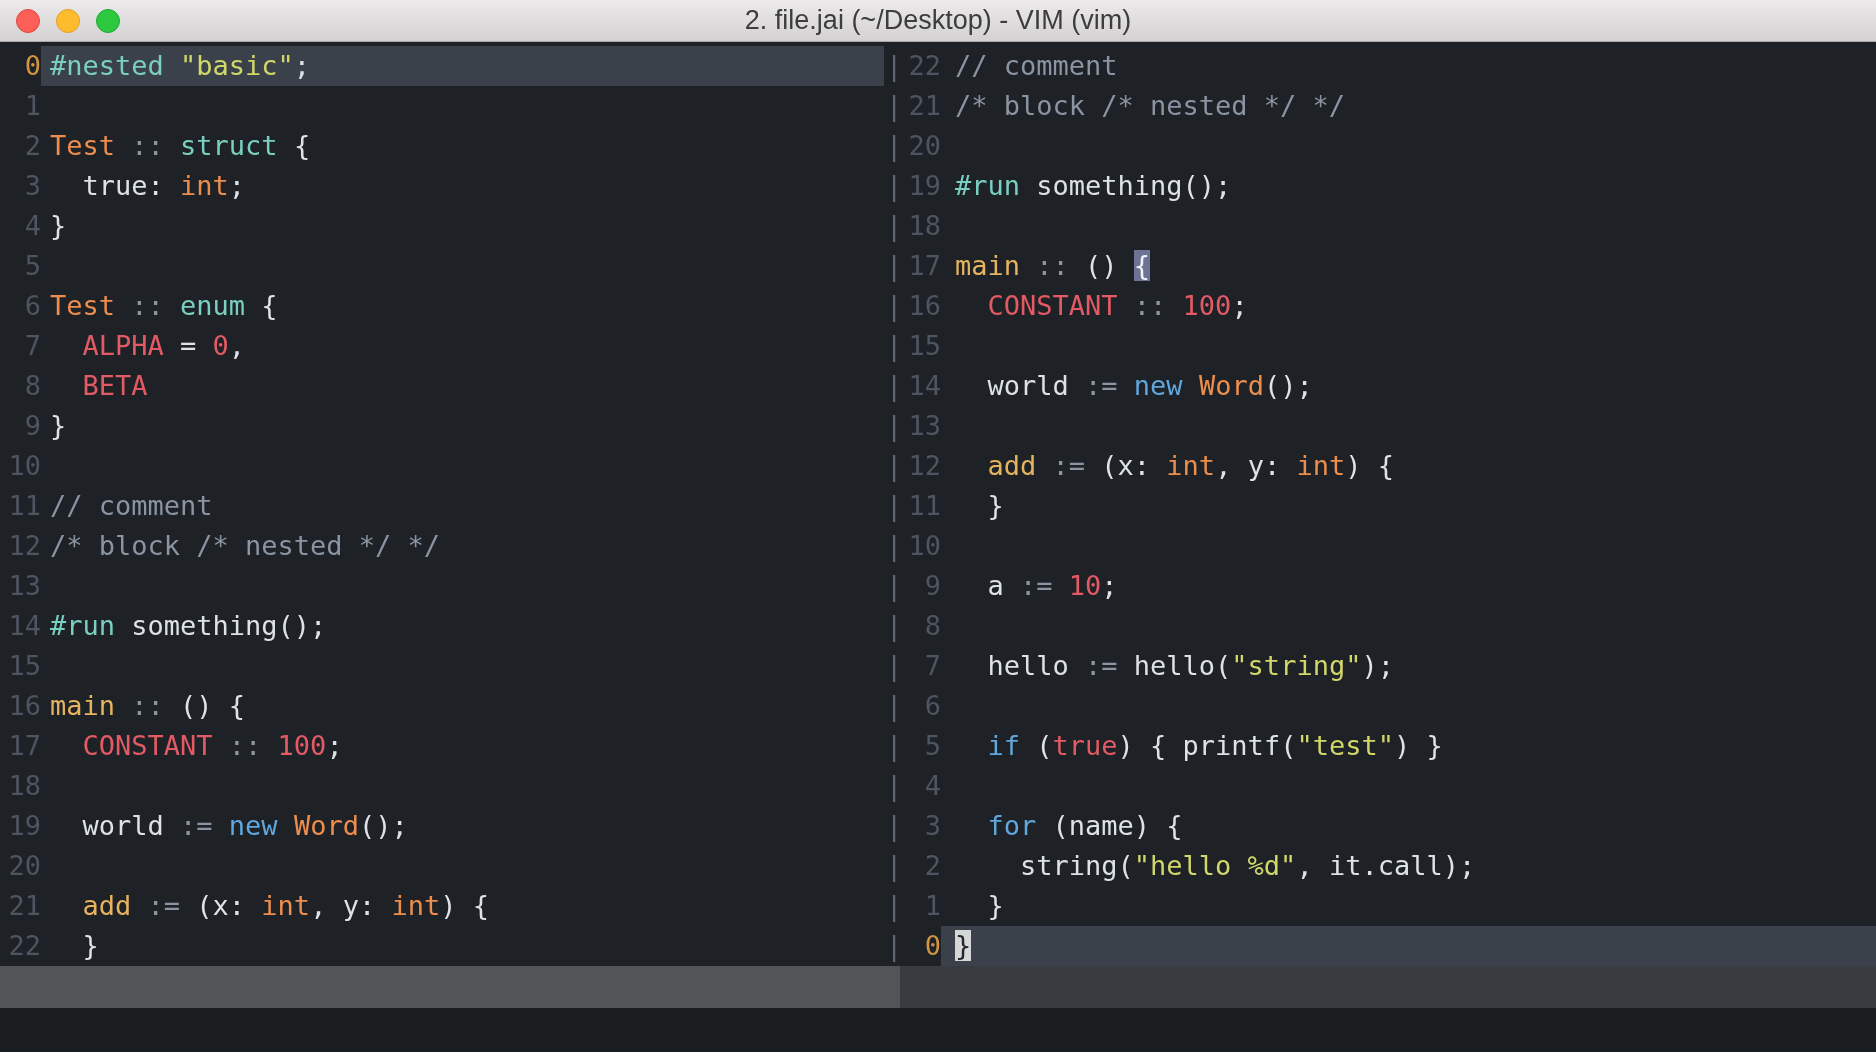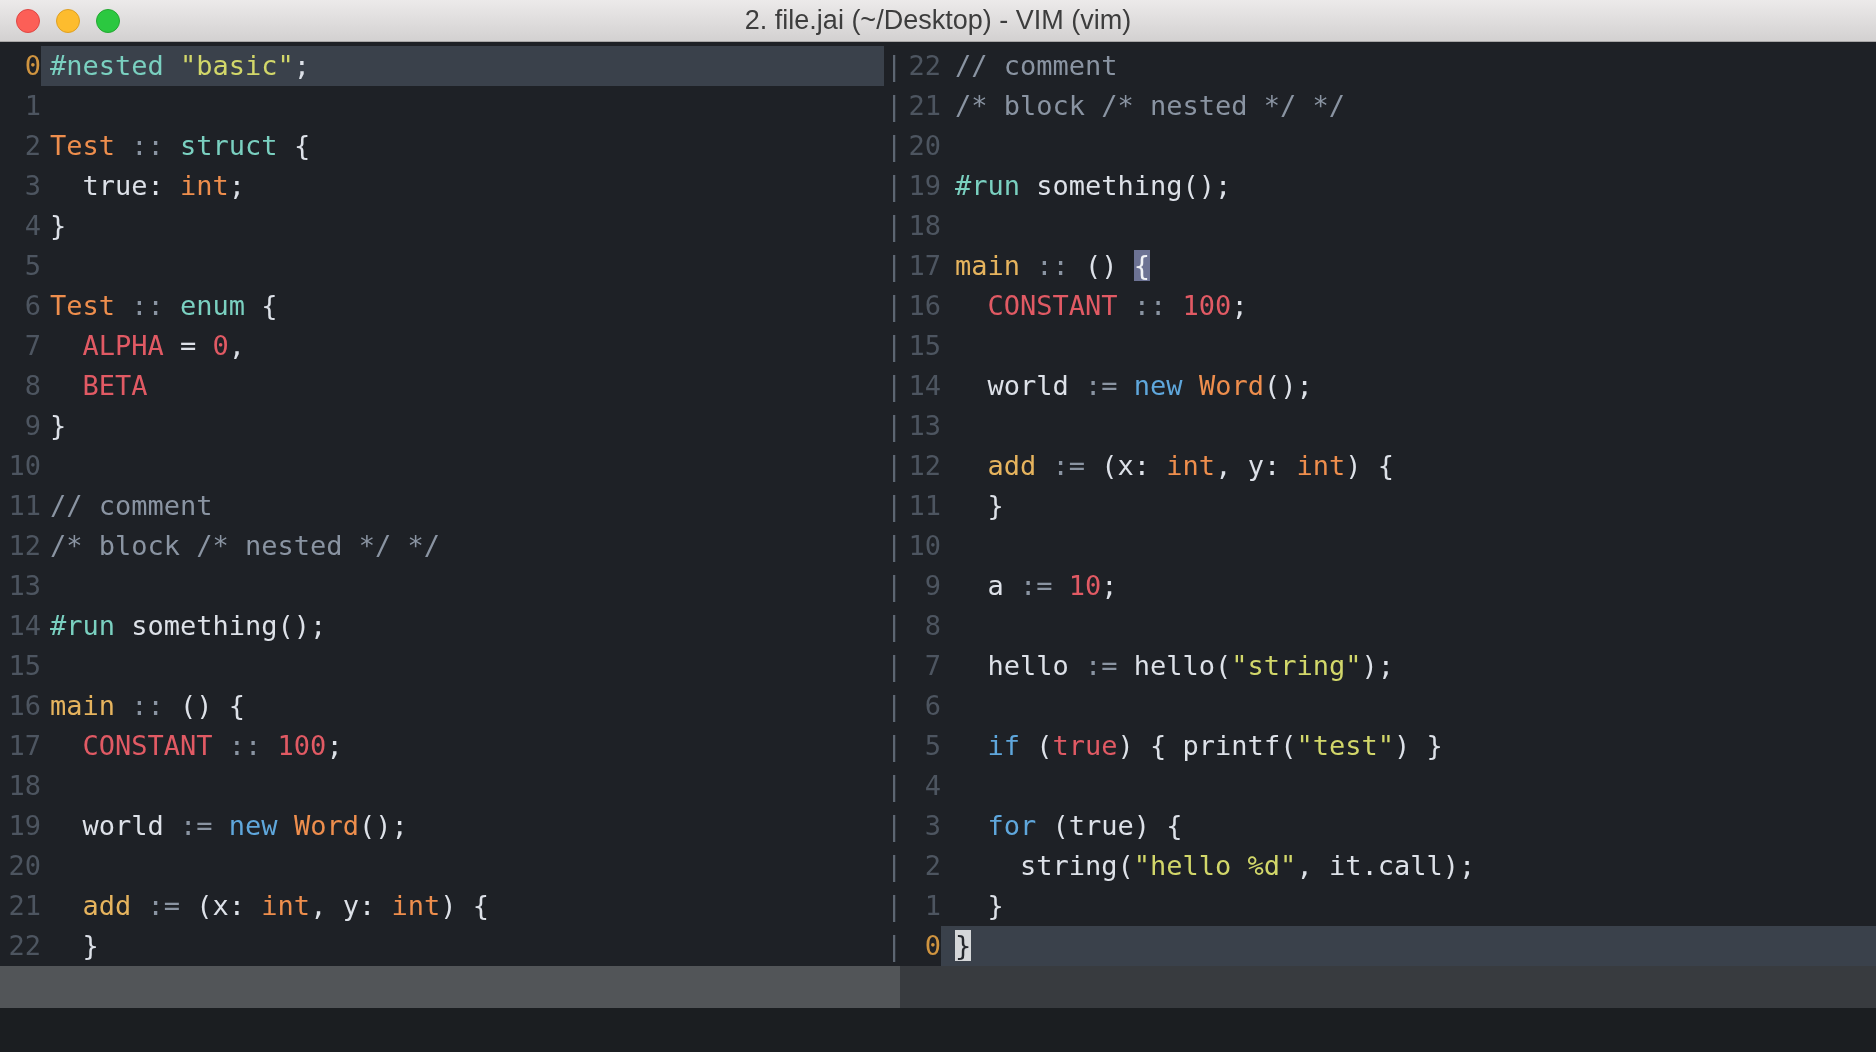--- a/index.html
+++ b/index.html
@@ -113,21 +113,21 @@
         <div class="line"><span class="divbar">|</span><span class="lnum">13</span><span class="code"></span></div>
         <div class="line"><span class="divbar">|</span><span class="lnum">12</span><span class="code"><span class="tok-fg">  </span><span class="tok-gold">add</span><span class="tok-fg"> </span><span class="tok-op">:=</span><span class="tok-fg"> (x: </span><span class="tok-orange">int</span><span class="tok-fg">, y: </span><span class="tok-orange">int</span><span class="tok-fg">) {</span></span></div>
         <div class="line"><span class="divbar">|</span><span class="lnum">11</span><span class="code"><span class="tok-fg">  }</span></span></div>
         <div class="line"><span class="divbar">|</span><span class="lnum">10</span><span class="code"></span></div>
         <div class="line"><span class="divbar">|</span><span class="lnum">9</span><span class="code"><span class="tok-fg">  a </span><span class="tok-op">:=</span><span class="tok-fg"> </span><span class="tok-red">10</span><span class="tok-fg">;</span></span></div>
         <div class="line"><span class="divbar">|</span><span class="lnum">8</span><span class="code"></span></div>
         <div class="line"><span class="divbar">|</span><span class="lnum">7</span><span class="code"><span class="tok-fg">  hello </span><span class="tok-op">:=</span><span class="tok-fg"> hello(</span><span class="tok-string">"string"</span><span class="tok-fg">);</span></span></div>
         <div class="line"><span class="divbar">|</span><span class="lnum">6</span><span class="code"></span></div>
         <div class="line"><span class="divbar">|</span><span class="lnum">5</span><span class="code"><span class="tok-fg">  </span><span class="tok-blue">if</span><span class="tok-fg"> (</span><span class="tok-red">true</span><span class="tok-fg">) { printf(</span><span class="tok-string">"test"</span><span class="tok-fg">) }</span></span></div>
         <div class="line"><span class="divbar">|</span><span class="lnum">4</span><span class="code"></span></div>
-        <div class="line"><span class="divbar">|</span><span class="lnum">3</span><span class="code"><span class="tok-fg">  </span><span class="tok-blue">for</span><span class="tok-fg"> (true) {</span></span></div>
+        <div class="line"><span class="divbar">|</span><span class="lnum">3</span><span class="code"><span class="tok-fg">  </span><span class="tok-blue">for</span><span class="tok-fg"> (name) {</span></span></div>
         <div class="line"><span class="divbar">|</span><span class="lnum">2</span><span class="code"><span class="tok-fg">    string(</span><span class="tok-string">"hello %d"</span><span class="tok-fg">, it.call);</span></span></div>
         <div class="line"><span class="divbar">|</span><span class="lnum">1</span><span class="code"><span class="tok-fg">  }</span></span></div>
         <div class="line"><span class="divbar">|</span><span class="lnum cur">0</span><span class="code cursorline"><span class="tok-cursor">}</span></span></div>
       </div>
   </div>
 
   <div class="statusrow">
     <div class="status nc">
       
     </div>

